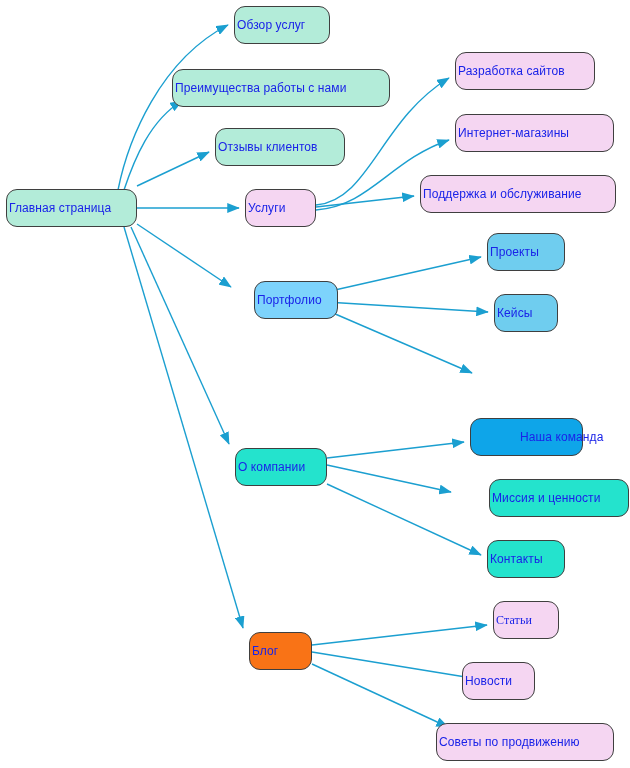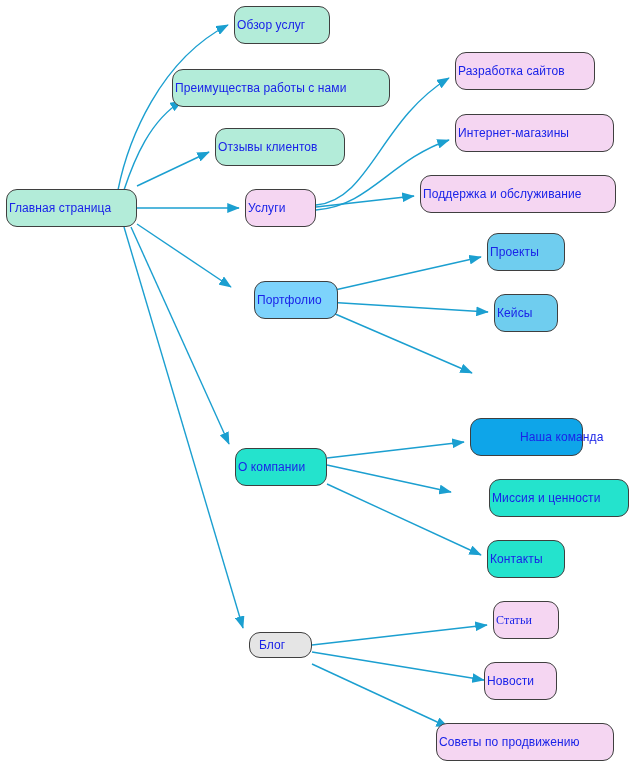--- a/index.html
+++ b/index.html
@@ -127,27 +127,27 @@
       </div>
       <div class="node" style="left: 470px; top: 418px; width: 113px; height: 38px; background: #0ea5e9; padding-left: 47px;">
         <span class="node-label">Наша команда</span>
       </div>
       <div class="node" style="left: 457px; top: 479px; width: 140px; height: 38px; background: rgb(36, 227, 205); margin-left: 32px;">
         <span class="node-label">Миссия и ценности</span>
       </div>
       <div class="node" style="left: 487px; top: 540px; width: 78px; height: 38px; background: rgb(36, 227, 205);">
         <span class="node-label">Контакты</span>
       </div>
-      <div class="node" style="left: 249px; top: 632px; width: 63px; height: 26px; background: #e5e5e5; padding-left: 7px;">
+      <div class="node" style="left: 249px; top: 632px; width: 63px; height: 38px; background: #f97316;">
         <span class="node-label">Блог</span>
       </div>
       <div class="node" style="left: 493px; top: 601px; width: 66px; height: 38px; background: rgb(245, 214, 242); font-family: Liberation Serif, serif;">
         <span class="node-label">Статьи</span>
       </div>
-      <div class="node" style="left: 484px; top: 662px; width: 73px; height: 38px; background: rgb(245, 214, 242);">
+      <div class="node" style="left: 462px; top: 662px; width: 73px; height: 38px; background: rgb(245, 214, 242);">
         <span class="node-label">Новости</span>
       </div>
       <div class="node" style="left: 436px; top: 723px; width: 178px; height: 38px; background: rgb(245, 214, 242);">
         <span class="node-label">Советы по продвижению</span>
       </div>
     </div>
 
 </div>
 
 </body></html>

